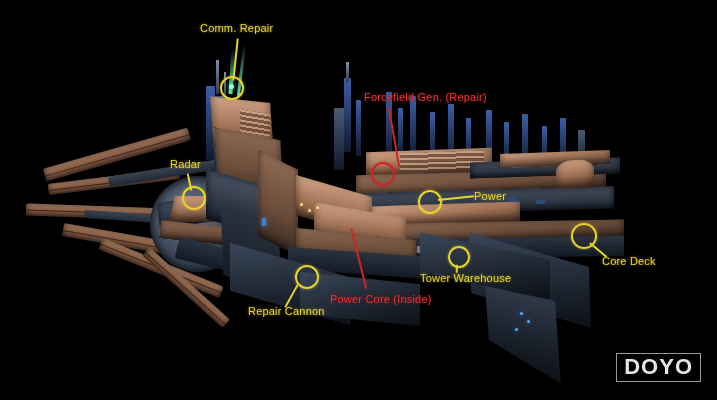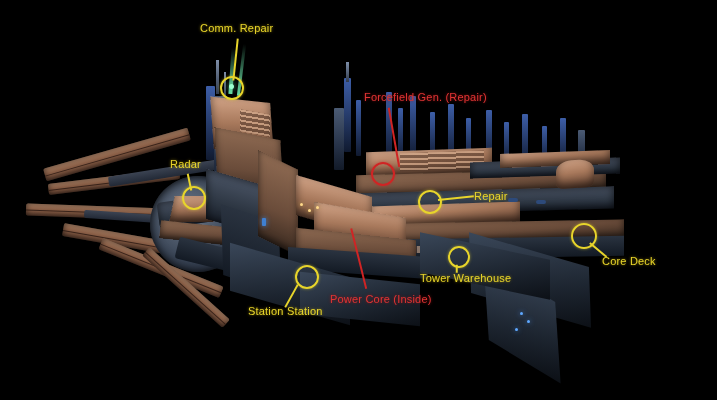--- a/index.html
+++ b/index.html
@@ -156,28 +156,29 @@
       <div class="marker y" style="left: 220px; top: 76px; width: 20px; height: 20px;"></div>
       <div class="lbl y" style="left: 200px; top: 22px;">Comm. Repair</div>
       <div class="leader r" style="left: 389px; top: 107px; width: 60px; transform: rotate(80deg);"></div>
       <div class="marker r" style="left: 371px; top: 162px; width: 20px; height: 20px;"></div>
       <div class="lbl r" style="left: 364px; top: 91px;">Forcefield Gen. (Repair)</div>
       <div class="leader y" style="left: 188px; top: 173px; width: 17px; transform: rotate(78deg);"></div>
       <div class="marker y" style="left: 182px; top: 186px; width: 20px; height: 20px;"></div>
       <div class="lbl y" style="left: 170px; top: 158px;">Radar</div>
       <div class="leader y" style="left: 438px; top: 199px; width: 36px; transform: rotate(-6deg);"></div>
       <div class="marker y" style="left: 418px; top: 190px; width: 20px; height: 20px;"></div>
-      <div class="lbl y" style="left: 474px; top: 190px;">Repair</div>
+      <div class="lbl y" style="left: 474px; top: 190px;">Power</div>
       <div class="leader y" style="left: 590px; top: 242px; width: 22px; transform: rotate(40deg);"></div>
       <div class="marker y" style="left: 571px; top: 223px; width: 22px; height: 22px;"></div>
       <div class="lbl y" style="left: 602px; top: 255px;">Core Deck</div>
       <div class="leader y" style="left: 457px; top: 264px; width: 8px; transform: rotate(90deg);"></div>
       <div class="marker y" style="left: 448px; top: 246px; width: 18px; height: 18px;"></div>
       <div class="lbl y" style="left: 420px; top: 272px;">Tower Warehouse</div>
       <div class="leader r" style="left: 366px; top: 288px; width: 62px; transform: rotate(-104deg);"></div>
       <div class="lbl r" style="left: 330px; top: 293px;">Power Core (Inside)</div>
       <div class="leader y" style="left: 298px; top: 284px; width: 26px; transform: rotate(119deg);"></div>
       <div class="marker y" style="left: 295px; top: 265px; width: 20px; height: 20px;"></div>
-      <div class="lbl y" style="left: 248px; top: 305px;">Station Station</div>
+      <div class="lbl y" style="left: 248px; top: 305px;">Repair Cannon</div>
     </div>
 
+  <div id="watermark">DOYO</div>
 
 </div>
 
 </body></html>

